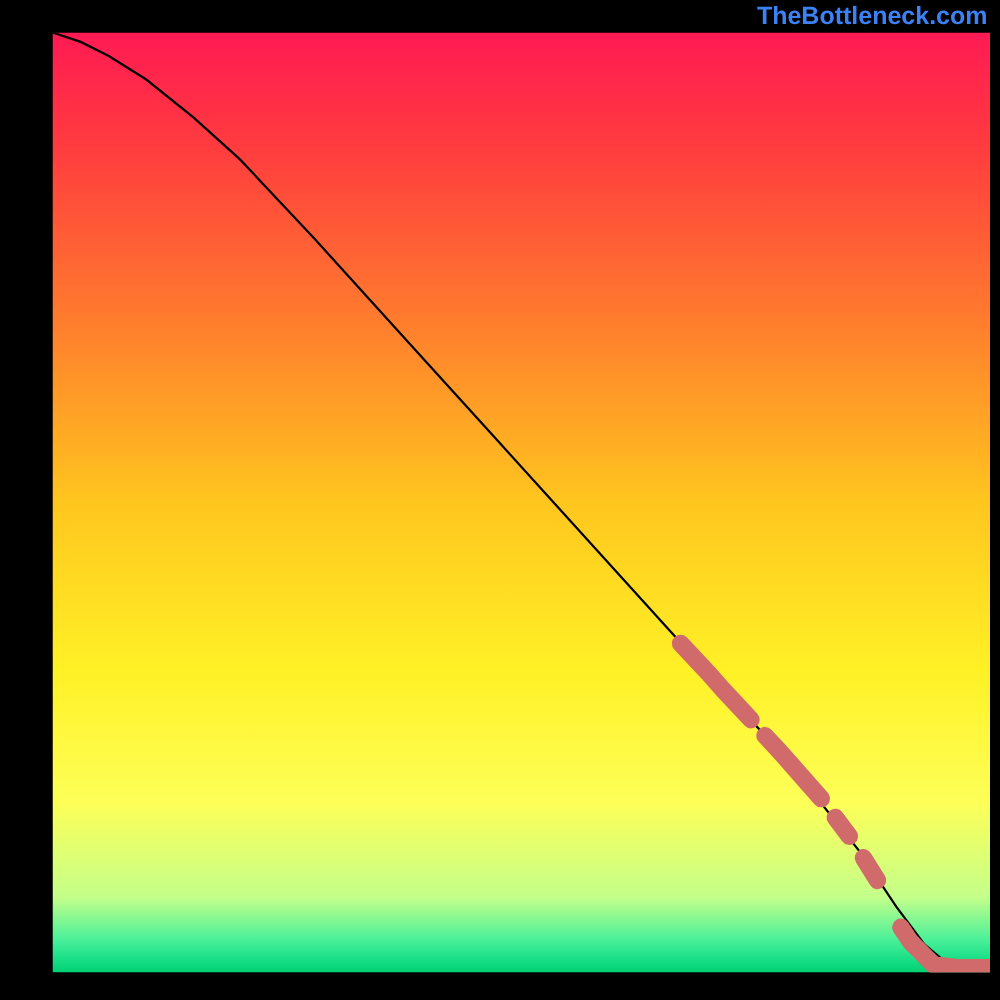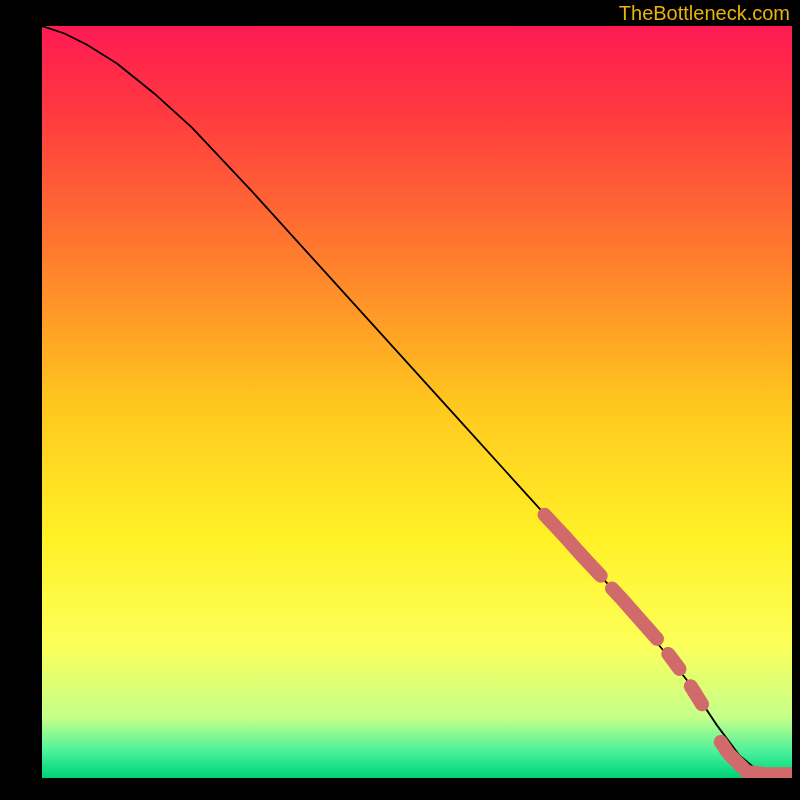--- a/index.html
+++ b/index.html
@@ -20,23 +20,23 @@
     background: #000;
   }
   .plot {
     position: absolute;
     background: #000;
   }
   .watermark {
     position: absolute;
     top: 2px;
     right: 10px;
-    color: #eab308;
+    color: #3b82f6;
     font-size: 20px;
-    font-weight: 400;
+    font-weight: 700;
   }
   svg { display: block; }
 </style>
 </head>
 <body>
 
 <div class="frame">
   <div class="plot" id="plot" style="left: 42px; top: 26px; width: 750px; height: 752px;">
       <svg width="750" height="752" viewBox="0 0 750 752">
         <defs>

